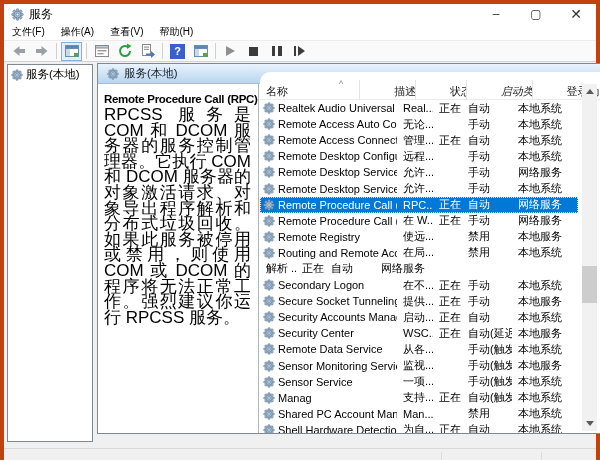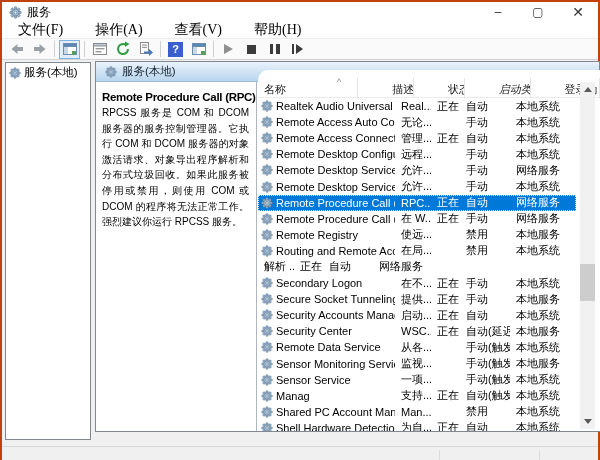--- a/index.html
+++ b/index.html
@@ -3,34 +3,34 @@
 <meta charset="utf-8">
 <style>
   * { box-sizing: border-box; margin: 0; padding: 0; }
   html,body { width:600px; height:460px; }
   body {
     font-family: "Liberation Sans", "DejaVu Sans", sans-serif;
     background:#fff; color:#000; overflow:hidden;
   }
   #window {
     position:relative; width:600px; height:460px;
-    background:#f0f0f0; border:2px solid #c2410c;
+    background:#f0f0f0; border:4px solid #c2410c;
   }
 
   
   .titlebar { position:absolute; left:0; top:0; width:100%; height:20px; background:#fff; display:flex; align-items:center; }
   .titlebar .app-icon { width:13px; height:13px; margin:0 5px 0 7px; }
   .titlebar .title { font-size:12px; }
   .win-controls { position:absolute; right:0; top:0; height:20px; display:flex; }
   .win-btn { width:40px; height:20px; display:flex; align-items:center; justify-content:center; font-size:12px; color:#333; cursor:default; }
   .win-btn.close { font-size:14px; }
 
   
   .menubar { position:absolute; left:0; top:20px; width:100%; height:16px; background:#fff; display:flex; align-items:center; }
-  .menu-item { font-size:14px; padding:1px 16px;font-family:Liberation Serif, serif; }
+  .menu-item { font-size:10px; padding:1px 8px; }
 
   
   .toolbar { position:absolute; left:0; top:36px; width:100%; height:22px; background:#fafafa;
     border-top:1px solid #ececec; border-bottom:1px solid #d4d4d4; display:flex; align-items:center; padding-left:3px; }
   .tb-btn { width:21px; height:19px; display:flex; align-items:center; justify-content:center; margin:0 1px; border:1px solid transparent; }
   .tb-btn svg { width:16px; height:16px; }
   .tb-active { background:#e2eef9; border:1px solid #7fb2e0; }
   .tb-sep { width:1px; height:16px; background:#d0d0d0; margin:0 3px; }
   .help-box { width:15px; height:15px; background:#3a5fcd; color:#fff; font-size:11px; font-weight:bold;
     display:flex; align-items:center; justify-content:center; }
@@ -52,21 +52,21 @@
   .pane-header { position:absolute; left:0; top:0; width:100%; height:20px;
     background:linear-gradient(#e9f3fc, #b9d5ee); display:flex; align-items:center; gap:5px; padding-left:9px;
     border-bottom:1px solid #9fc0dd; }
   .pane-header svg { width:12px; height:12px; }
   .pane-header .label { font-size:11.5px; color:#16222e; }
 
   .desc-panel { position:absolute; left:0; top:20px; width:161px; height:349px; background:#fff;
     border-right:1px solid #b0b6bd; padding:9px 7px 0 6px; }
   .svc-title { font-size:11.5px; font-weight:bold; white-space:nowrap; letter-spacing:-0.3px; }
   .desc-label { margin-top:24px; font-size:11.5px; }
-  .desc-text { margin-top:2px; font-size:10px; line-height:15.6px; text-align:justify; }
+  .desc-text { margin-top:2px; font-size:17px; line-height:15.6px; text-align:justify; }
 
   .list-wrap { position:absolute; left:162px; top:8px; width:342px; height:361px; background:#fff;
     border-top-left-radius:10px; overflow:hidden; }
   .list-header { position:relative; margin-top:8px; height:20px; display:flex; border-bottom:1px solid #ececec;gap:28px; }
   .hcell { font-size:11px; color:#1a1a1a; padding:4px 0 0 6px; border-right:1px solid #e4e4e4; height:20px;
     white-space:nowrap; overflow:hidden; position:relative; }
   .h-name  { width:137px; }
   .h-desc  { width:36px; }
   .h-status{ width:29px;text-align:center; }
   .h-type  { width:50px;font-style:italic; }

